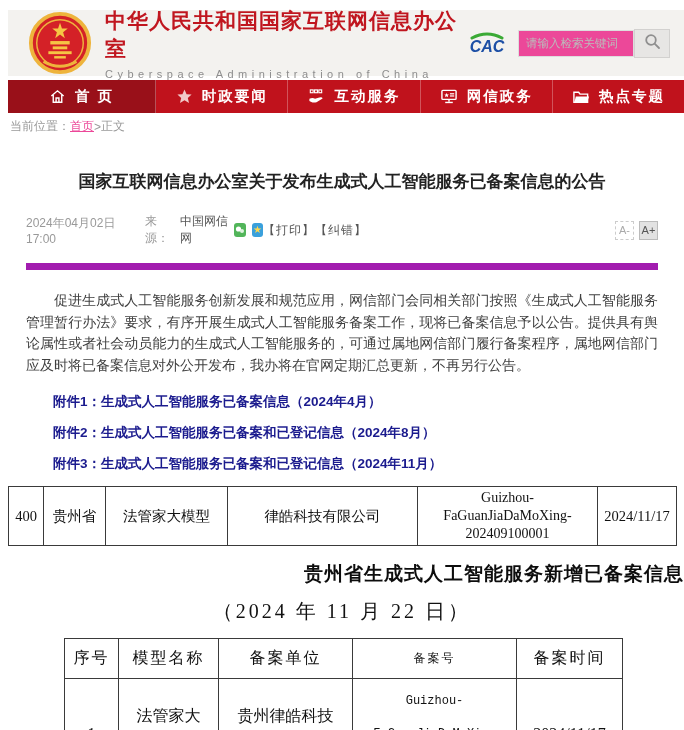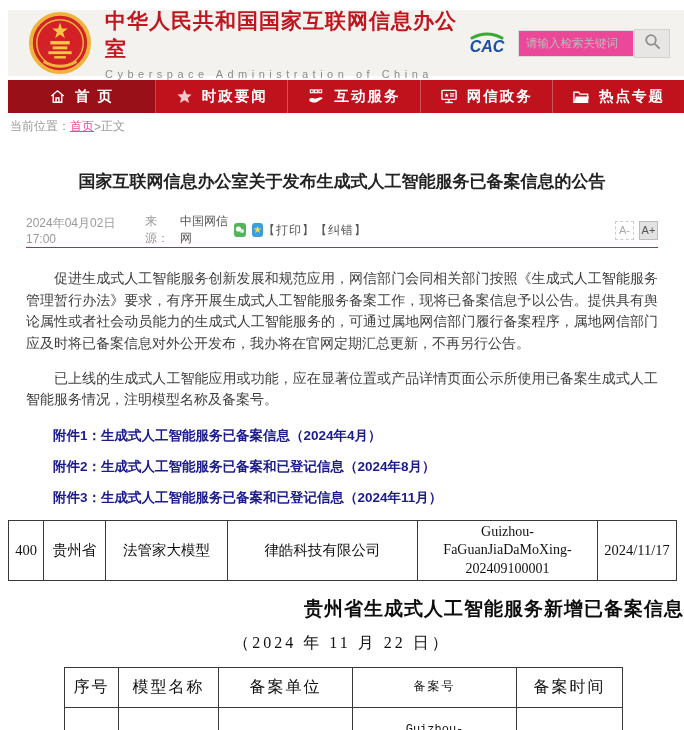--- a/index.html
+++ b/index.html
@@ -29,21 +29,21 @@
   .nav-item.active { background:#991019; flex:1.12; }
   .nav-icon { display:flex; align-items:center; }
 
   
   .breadcrumb { margin-left:8px; height:27px; display:flex; align-items:center; font-size:12px; color:#999; padding-left:2px; }
   .crumb-link { color:#ec4899; cursor:pointer;text-decoration:underline; }
 
   
   .article { padding:0 26px; }
   .article-title { text-align:center; font-size:17px; font-weight:bold; color:#222; margin:30px 0 0; }
-  .meta-row { display:flex; align-items:center; font-size:12px; color:#999; margin-top:20px; padding-bottom:0; border-bottom:1px solid #a21caf; }
+  .meta-row { display:flex; align-items:center; font-size:12px; color:#999; margin-top:20px; padding-bottom:16px; border-bottom:7px solid #a21caf; }
   .meta-left { flex:1.2; display:flex; align-items:center; gap:6px; }
   .meta-date { margin-right:14px; }
   .meta-source { color:#555; }
   .share-icon { width:14px; height:14px; border-radius:3px; display:inline-flex; align-items:center; justify-content:center; cursor:pointer; }
   .share-wechat { background:#52b55a; }
   .share-star { background:#3aa0dc; color:#ffd84d; font-size:10px; line-height:1; }
   .meta-center { flex:1; color:#555; letter-spacing:1px; }
   .meta-center span { cursor:pointer; }
   .meta-right { flex:1; display:flex; justify-content:flex-end; gap:5px; }
   .font-btn { width:19px; height:19px; font-size:11px; display:flex; align-items:center; justify-content:center; cursor:pointer; }
@@ -59,21 +59,21 @@
   
   .record-table { width:668px; margin:11px 0 0 8px; border-collapse:collapse; font-family:"Liberation Serif", serif; font-size:14.5px; color:#111; table-layout:fixed; }
   .record-table td { border:1px solid #3a3a3a; text-align:center; height:42px; padding:2px 3px; vertical-align:middle; }
   .record-table .c0 { width:35px; }  .record-table .c1 { width:62px; }
   .record-table .c2 { width:122px; } .record-table .c3 { width:190px; }
   .record-table .c4 { width:180px; white-space:pre-line; line-height:1.3; font-size:14px; }
   .record-table .c5 { width:79px; }
 
   
   .province-title { text-align:right; font-family:"Liberation Serif", serif; font-weight:bold; font-size:19px; color:#0d0d0d; margin-top:15px; letter-spacing:1px; }
-  .province-date { text-align:center; font-family:"Liberation Serif", serif; font-size:16px; color:#111; margin-top:11px; letter-spacing:3px; }
+  .province-date { text-align:center; font-family:"Liberation Serif", serif; font-size:20px; color:#111; margin-top:11px; letter-spacing:3px; }
 
   .province-table { margin:13px 0 0 64px; border-collapse:collapse; font-family:"Liberation Serif", serif; color:#111; table-layout:fixed; }
   .province-table th, .province-table td { border:1px solid #3a3a3a; text-align:center; vertical-align:middle; padding:2px 4px; }
   .province-table th { height:40px; font-size:16px; font-weight:normal; letter-spacing:2px;margin-top:12px; }
   .province-table td { height:110px; font-size:16px; white-space:pre-line; line-height:2.25; }
   .province-table .p0 { width:54px; }  .province-table .p1 { width:100px; }
   .province-table .p2 { width:134px; } .province-table .p3 { width:164px; font-family:"Liberation Mono", monospace; font-size:12px; line-height:2.7; }
   .province-table .p4 { width:106px; }
 </style>
 </head>
@@ -199,21 +199,20 @@
       <span>【打印】</span><span>【纠错】</span>
     </div>
     <div class="meta-right">
       <span class="font-btn font-minus">A-</span>
       <span class="font-btn font-plus">A+</span>
     </div>
   </div>
 
   <div class="paragraphs">
     <p>促进生成式人工智能服务创新发展和规范应用，网信部门会同相关部门按照《生成式人工智能服务管理暂行办法》要求，有序开展生成式人工智能服务备案工作，现将已备案信息予以公告。提供具有舆论属性或者社会动员能力的生成式人工智能服务的，可通过属地网信部门履行备案程序，属地网信部门应及时将已备案信息对外公开发布，我办将在官网定期汇总更新，不再另行公告。</p>
-    <p>已上线的生成式人工智能应用或功能，应在显著位置或产品详情页面公示所使用已备案生成式人工智能服务情况，注明模型名称及备案号。</p>
   </div>
 
   <div class="attachments">
     <a class="attachment">附件1：生成式人工智能服务已备案信息（2024年4月）</a>
     <a class="attachment">附件2：生成式人工智能服务已备案和已登记信息（2024年8月）</a>
     <a class="attachment">附件3：生成式人工智能服务已备案和已登记信息（2024年11月）</a>
   </div>
 </div>
 
 <table class="record-table">

